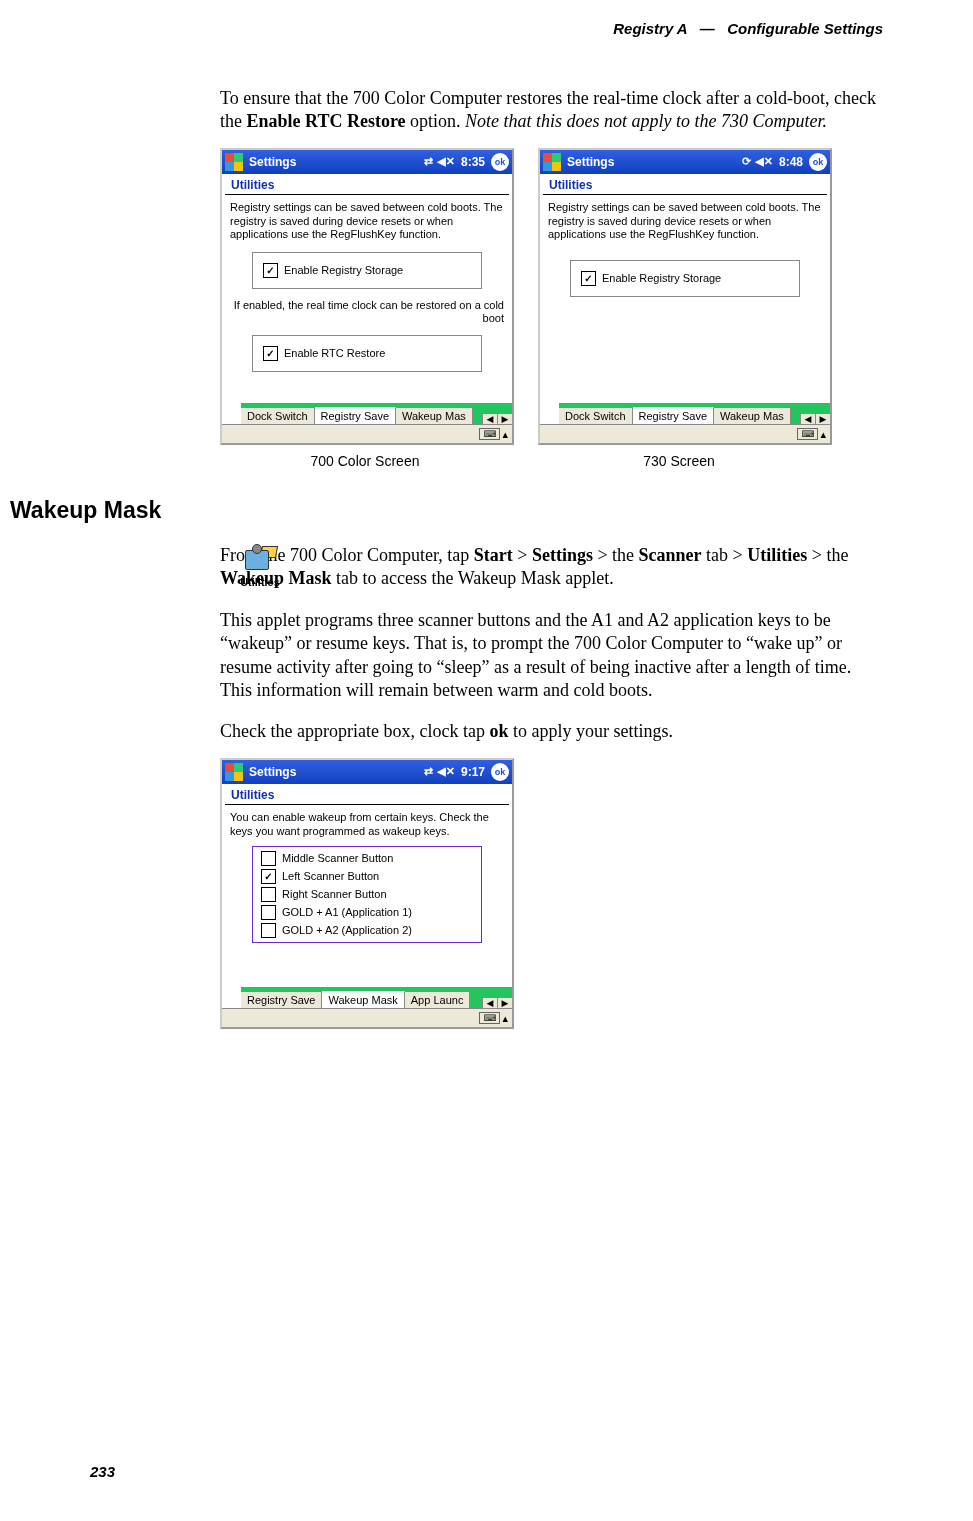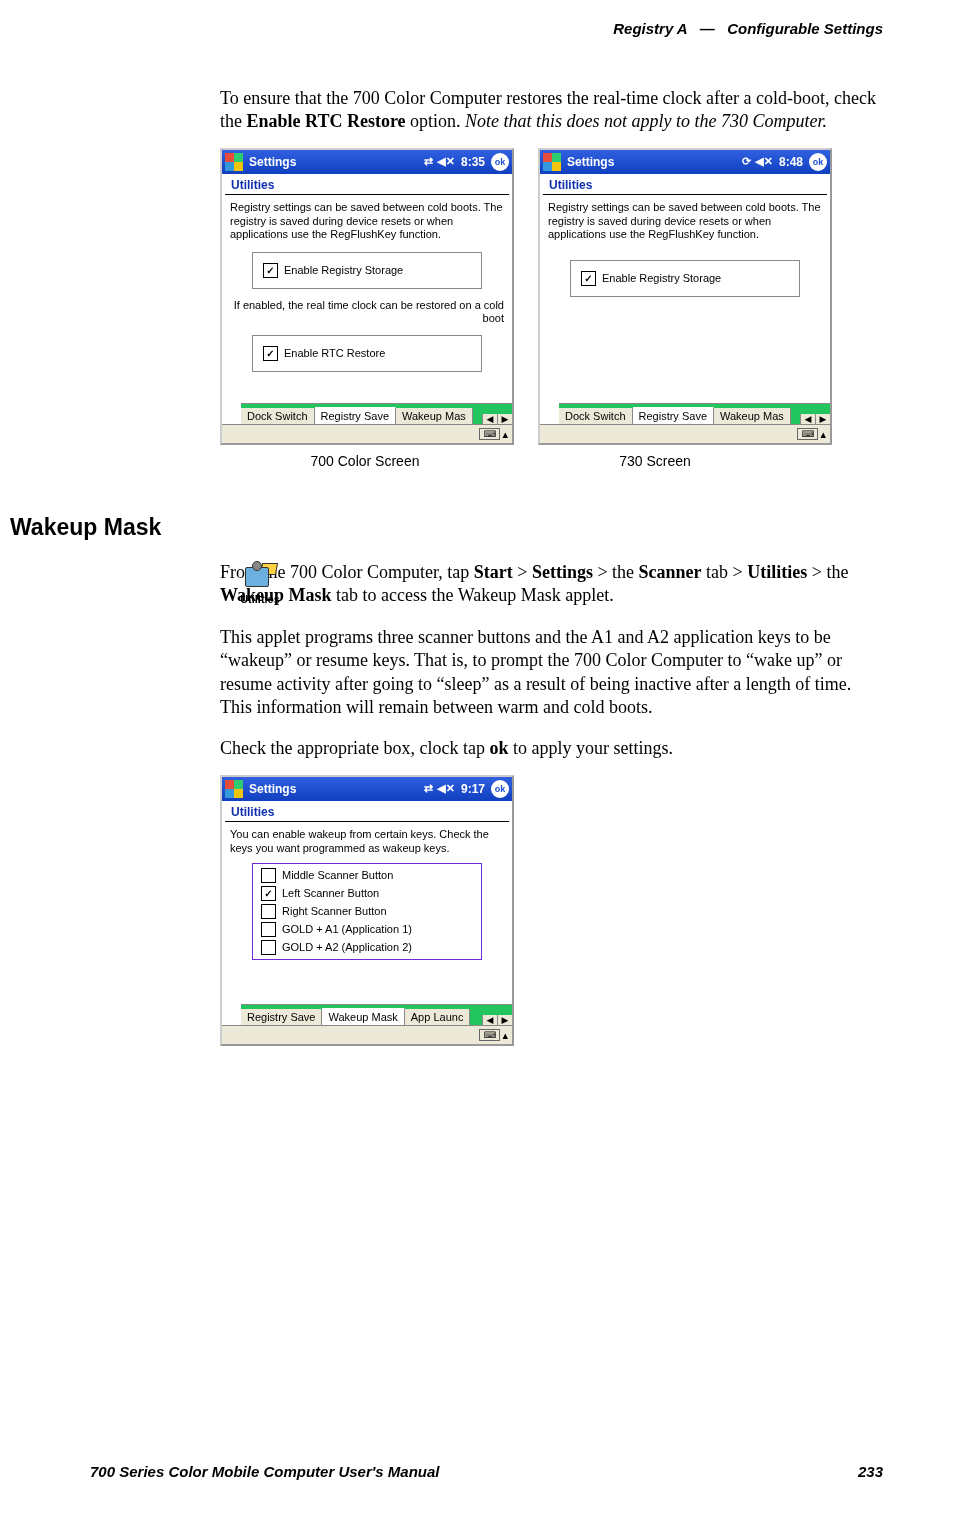--- a/index.html
+++ b/index.html
@@ -164,21 +164,22 @@
   }
   .sipbar .kbd {
     border: 1px solid #666;
     padding: 0 3px;
     font-size: 9px;
     margin-right: 2px;
   }
   .caption-row {
     display: flex;
     margin-left: 130px;
-    margin-bottom: 45px;
+    gap: 24px;
+    margin-bottom: 28px;
   }
   .caption {
     width: 290px;
     text-align: center;
     font-family: Arial, sans-serif;
     font-size: 14px;
   }
   .section-heading {
     font-family: Arial, sans-serif;
     font-size: 23px;
@@ -430,17 +431,16 @@
         </div>
         <div class="sipbar">
           <span class="kbd">⌨</span>
           <span>▴</span>
         </div>
       </div>
     </div>
   </div>
 
   <div class="footer">
-    <span>700 Series Color Mobile Computer User's Manual</span>
     <span>233</span>
   </div>
 
 </div>
 
 </body></html>

